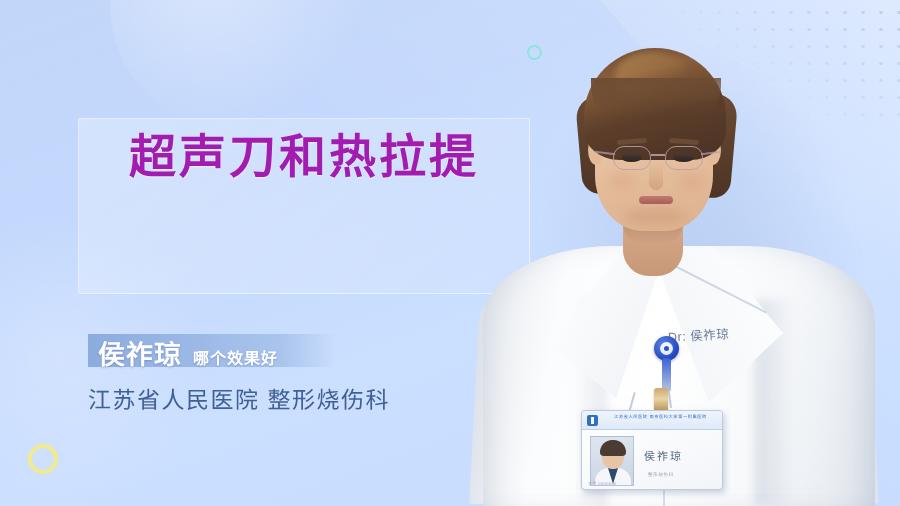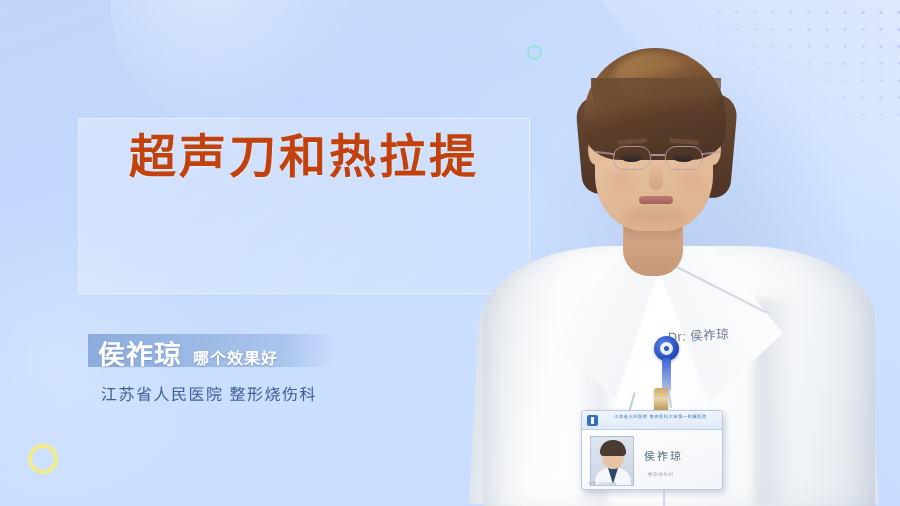--- a/index.html
+++ b/index.html
@@ -62,21 +62,21 @@
   
   .title-panel{
     position:absolute;left:78px;top:118px;width:452px;height:176px;
     background:linear-gradient(135deg,rgba(255,255,255,.30),rgba(255,255,255,.10));
     border:1px solid rgba(255,255,255,.45);
     border-radius:2px;
   }
   .title-block{
     position:absolute;left:78px;top:126px;width:452px;
     text-align:center;
-    color:#c2410c;
+    color:#a21caf;
     font-weight:700;
     font-size:47px;
     line-height:1.32;
     letter-spacing:3px;
     text-shadow:0 1px 2px rgba(255,255,255,.5);
   }
   .title-line{display:block;white-space:nowrap;}
   .title-line2{padding-left:6px;}
 
   
@@ -92,22 +92,22 @@
   }
   .doc-name{
     color:#ffffff;font-size:27px;font-weight:700;letter-spacing:1px;
     text-shadow:0 1px 2px rgba(60,90,140,.35);
   }
   .doc-title{
     color:#ffffff;font-size:16px;font-weight:700;letter-spacing:1px;
     text-shadow:0 1px 2px rgba(60,90,140,.35);
   }
   .doc-affil{
-    position:absolute;left:101px;top:381px;
-    color:#3f5f95;font-size:16px;font-weight:500;letter-spacing:1.5px;
+    position:absolute;left:88px;top:381px;
+    color:#3f5f95;font-size:23px;font-weight:500;letter-spacing:1.5px;
     white-space:nowrap;
   }
 
   
   .figure{
     position:absolute;left:455px;top:0;width:445px;height:506px;
     overflow:hidden;
   }
   .fig-shadow{
     position:absolute;left:60px;top:28px;width:360px;height:478px;

